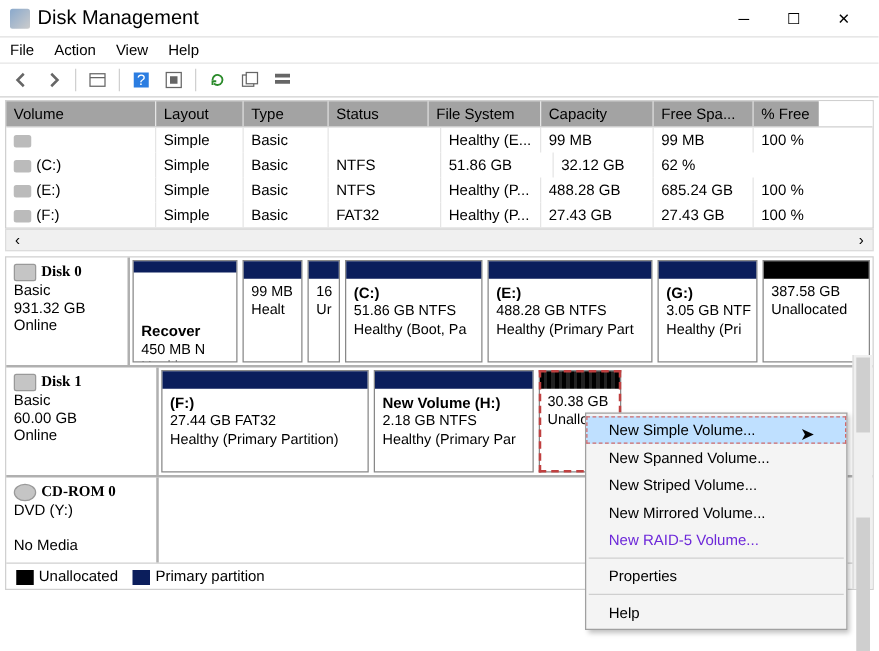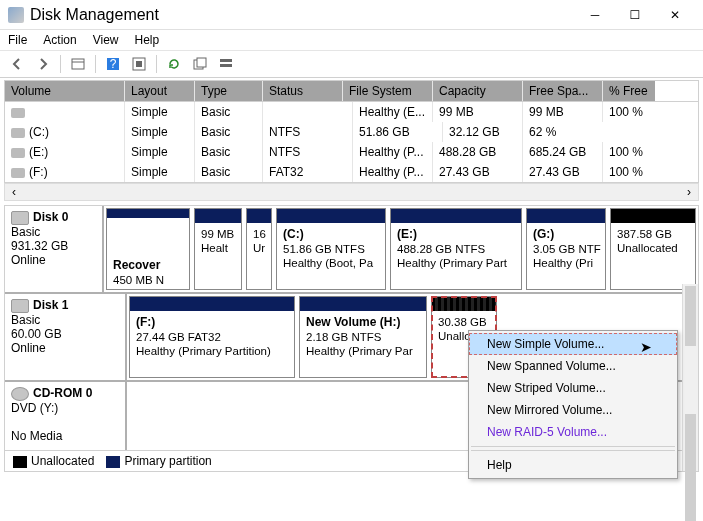--- a/index.html
+++ b/index.html
@@ -24,21 +24,21 @@
 .tbody .tr { display: flex; }
 .tbody .td .vol-icon { display:inline-block; width:14px; height:10px; background:#bbb; border-radius:2px; margin-right:4px; vertical-align:middle;}
 .hscroll { height: 18px; background:#f0f0f0; border:1px solid #dcdcdc; margin: 0 4px; position:relative;}
 .hscroll .arrow { position:absolute; top:0; width:18px; height:16px; text-align:center; line-height:16px;}
 .hscroll .arrow.left{left:0;} .hscroll .arrow.right{right:0;}
 
 .disks { margin: 4px 4px 0 4px; border:1px solid #d0d0d0; position: relative; }
 .disk-row { display:flex; border-bottom: 2px solid #b0b0b0; }
 .disk-info { width: 122px; border-right: 2px solid #b0b0b0; padding: 4px 6px; }
 .disk-info .dicon{display:inline-block;width:18px;height:14px;background:#c5c5c5;border:1px solid #999;border-radius:2px;margin-right:4px;vertical-align:middle;}
-.disk-info b{font-weight: 600;}
+.disk-info b{font-weight: 600; font-family: Liberation Serif, serif;}
 .parts { flex:1; display:flex; gap:0; padding: 0; }
 .part { border: 1px solid #888; margin: 2px; display:flex; flex-direction:column; min-width: 0; }
 .part .cap { height: 14px; }
 .cap.navy { background:#0b1e5c; }
 .cap.black { background:#000; }
 .part .body { padding: 4px 6px; font-size: 11.5px; line-height: 1.25; overflow:hidden; white-space: nowrap; }
 .part.sel { outline: 2px dashed #c04040; outline-offset: -2px; }
 .cap.selcap { background: repeating-linear-gradient(90deg,#000,#000 3px,#222 3px,#222 6px); }
 
 .legend { display:flex; gap: 12px; padding: 3px 8px; align-items:center; border-top:1px solid #d0d0d0; }
@@ -269,16 +269,17 @@
   </div>
 </div>
 
 <div class="ctxmenu">
   <div class="item hl">New Simple Volume...</div>
   <div class="item">New Spanned Volume...</div>
   <div class="item">New Striped Volume...</div>
   <div class="item">New Mirrored Volume...</div>
   <div class="item dis">New RAID-5 Volume...</div>
   <div class="msep"></div>
+  <div class="item">Properties</div>
   <div class="msep"></div>
   <div class="item">Help</div>
 </div>
 <div class="cursor">➤</div>
 
 </body></html>

